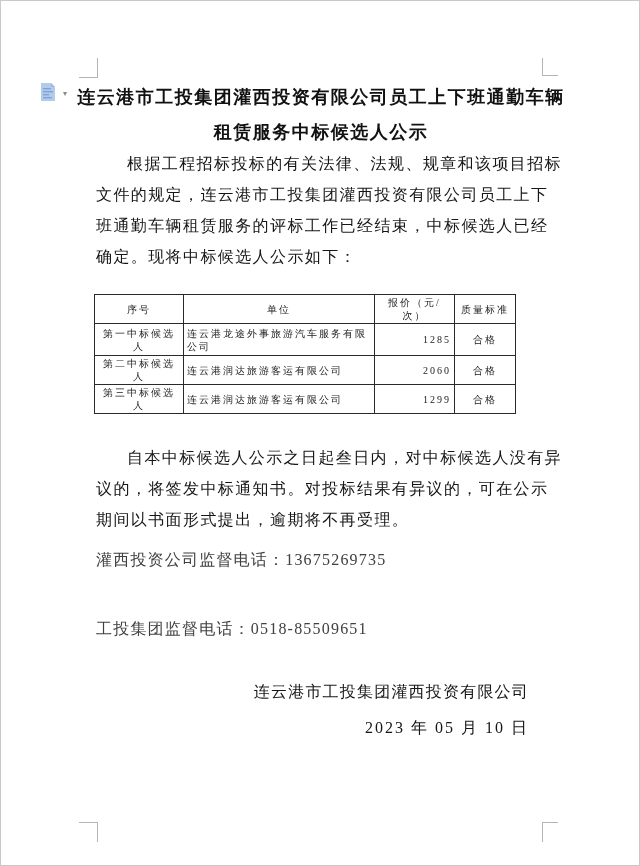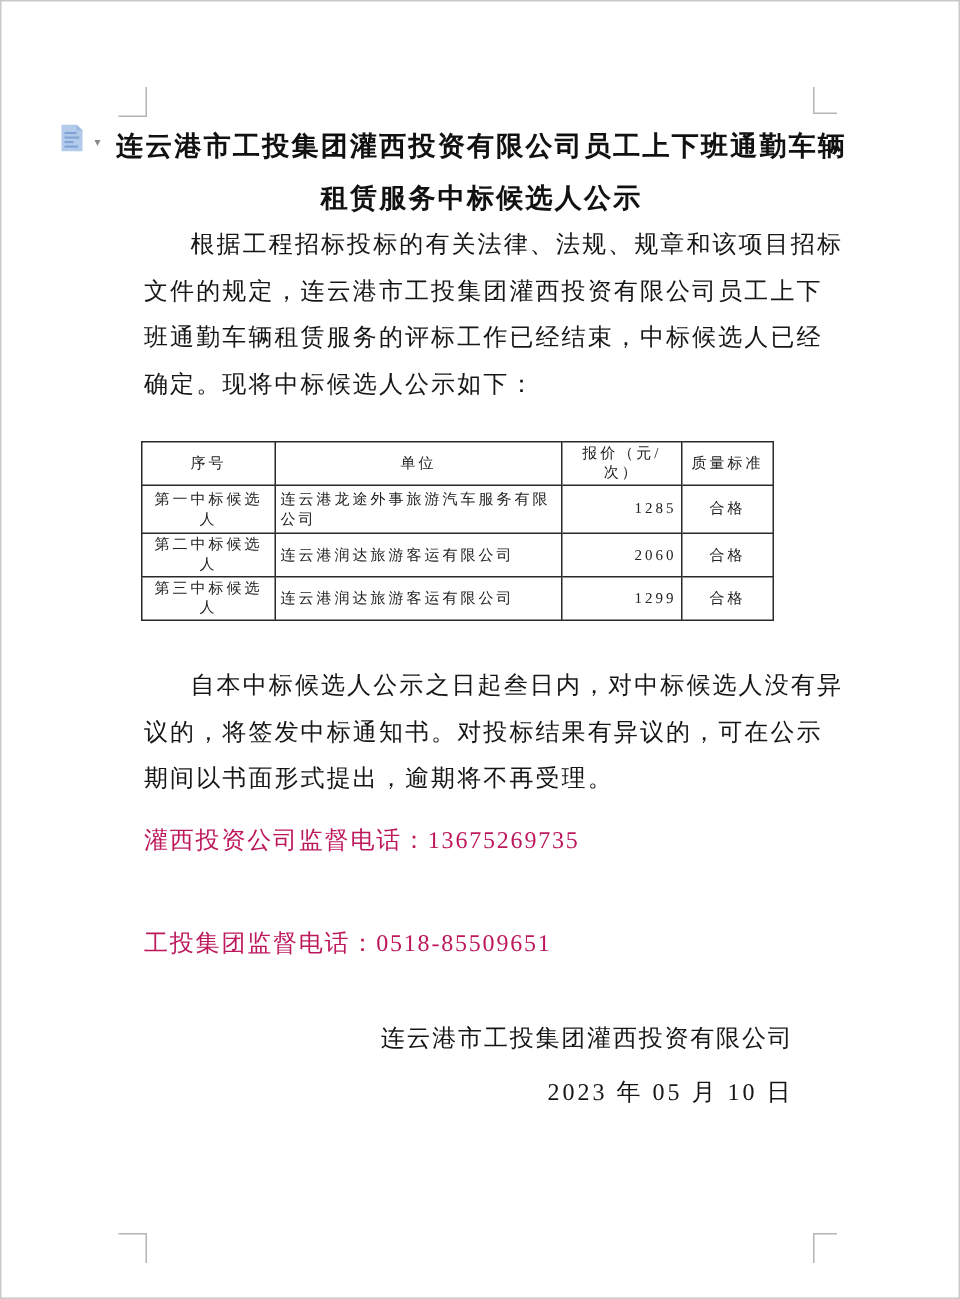--- a/index.html
+++ b/index.html
@@ -70,21 +70,21 @@
   td.c-seq   { text-align: center; }
   td.c-unit  { text-align: left; padding-left: 6px; margin-top: 45px; }
   td.c-price { text-align: right; letter-spacing: 1px; }
   td.c-qual  { text-align: center; }
   tr.r1 td { height: 32px; }
   tr.r2 td, tr.r3 td { height: 23px; }
 
   .tail-line {
     position: absolute; left: 95px;
     font-size: 16px; letter-spacing: 1.2px; white-space: nowrap;
-    color: #be185d;
+    color: #404040;
   }
   #contact-guanxi { top: 549px; }
   #contact-gongtou { top: 618px; }
 
   .sig-line {
     position: absolute; right: 110px;
     font-size: 16px; letter-spacing: 1.2px; white-space: nowrap;
     color: #161616; text-align: center;
   }
   #sig-company { top: 681px; }

